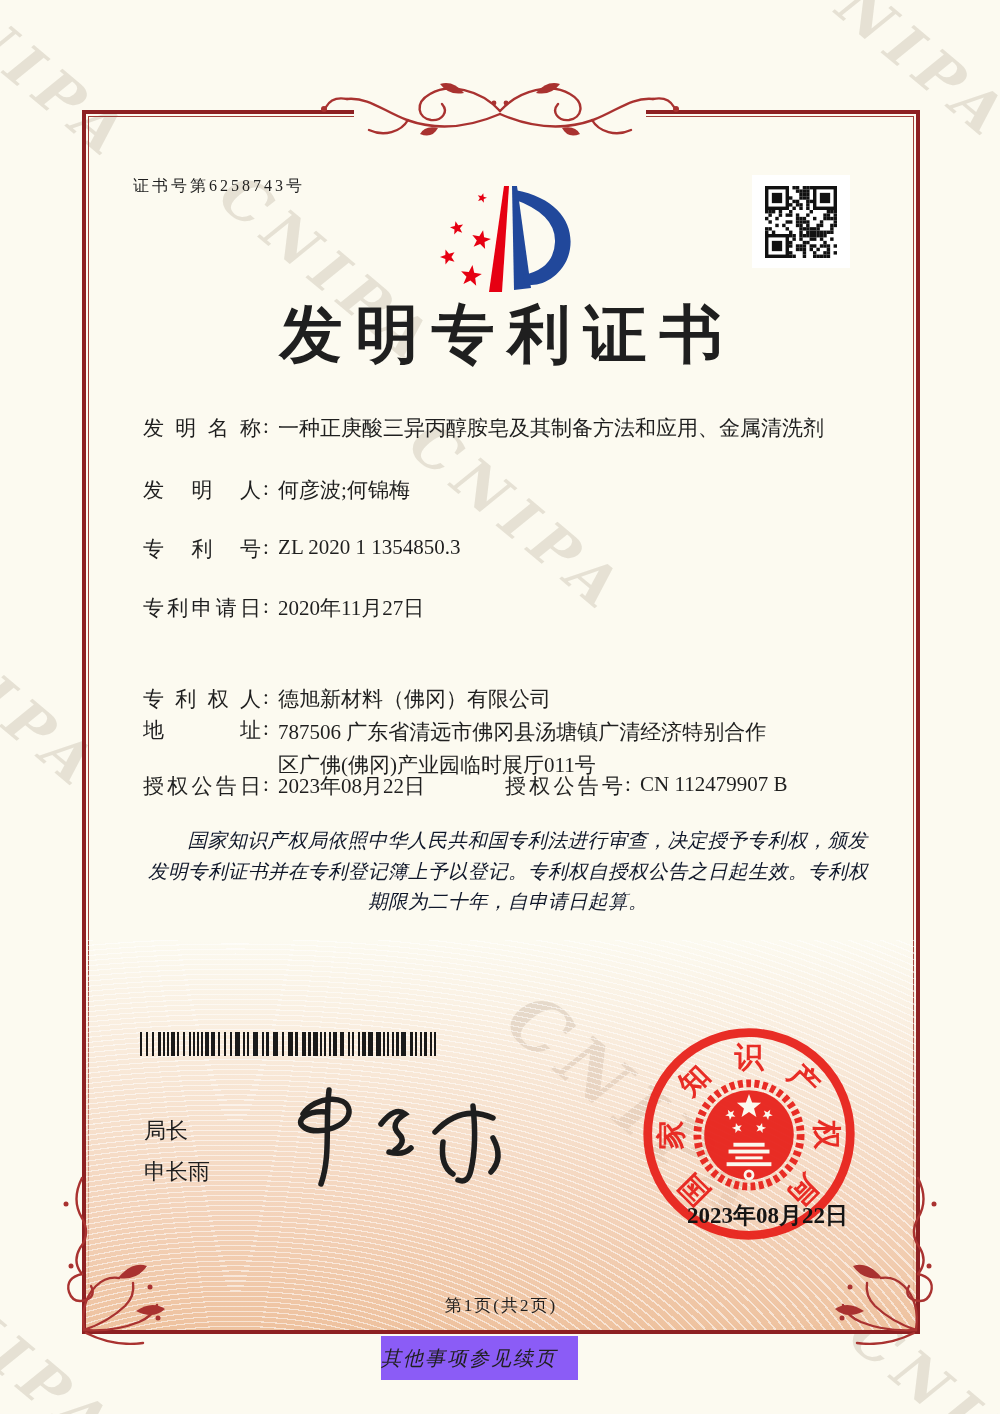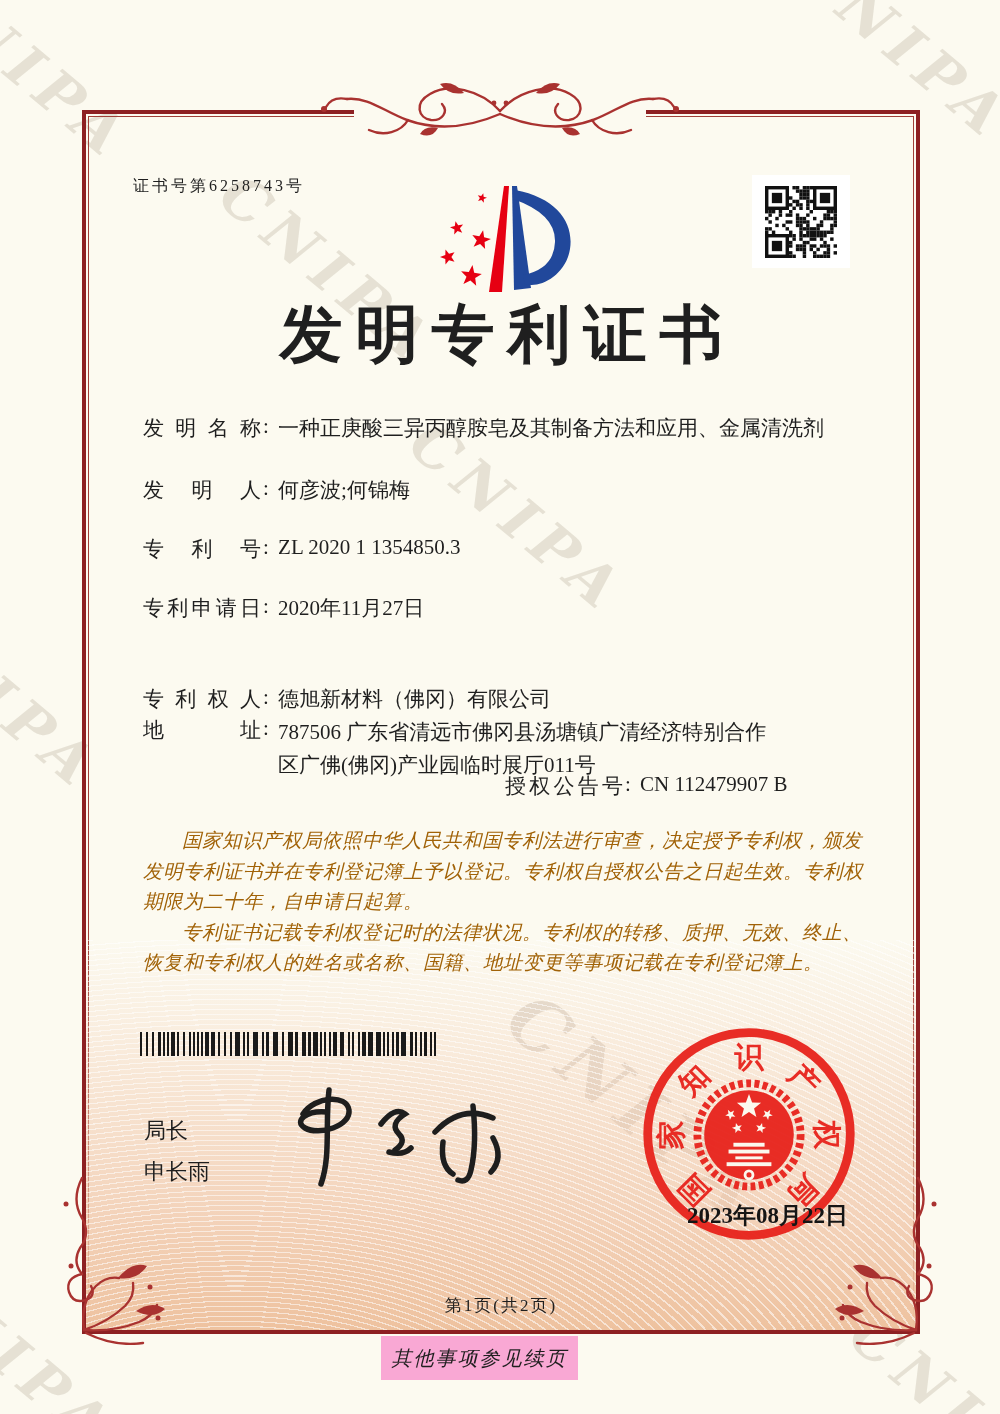--- a/index.html
+++ b/index.html
@@ -52,42 +52,42 @@
   
   .row{position:absolute;left:143px;font-size:21px;white-space:nowrap;z-index:4;}
   .flabel{display:inline-block;width:118px;text-align:justify;text-align-last:justify;vertical-align:top;}
   .colon{display:inline-block;margin:0 4px 0 2px;vertical-align:top;}
   .fvalue{display:inline-block;vertical-align:top;}
   .vblock{display:inline-block;vertical-align:top;line-height:33px;white-space:nowrap;}
   .pair2{position:absolute;left:362px;top:0;white-space:nowrap;}
 
   
   .body-text{position:absolute;left:143px;top:826px;width:730px;font-size:19.5px;
-             line-height:30.5px;font-style:italic;color:#a16207;z-index:4;letter-spacing:.5px;}
+             line-height:30.5px;font-style:italic;color:#0f172a;z-index:4;letter-spacing:.5px;text-align:center;}
   .body-text p{text-indent:2em;}
 
   .barcode{position:absolute;left:140px;top:1032px;z-index:4;}
   .signer-title{position:absolute;left:144px;top:1116px;font-size:22px;
                 font-family:"Liberation Sans","DejaVu Sans",sans-serif;z-index:5;}
   .signer-name{position:absolute;left:144px;top:1157px;font-size:22px;
                font-family:"Liberation Sans","DejaVu Sans",sans-serif;z-index:5;}
   .signature{position:absolute;left:285px;top:1080px;z-index:6;}
 
   .seal{position:absolute;left:637px;top:1022px;z-index:5;opacity:.95;}
   .seal-ring{fill:none;stroke:var(--seal-red);stroke-width:9;}
   .seal-wreath{fill:none;stroke:var(--seal-red);stroke-width:8;stroke-dasharray:5 3.5;}
   .seal-arc text{font-size:30px;font-weight:bold;fill:var(--seal-red);
                  font-family:"Liberation Serif","DejaVu Serif",serif;}
   .seal-date{position:absolute;left:687px;top:1200px;width:160px;font-size:23px;font-weight:bold;
              color:#151515;z-index:7;white-space:nowrap;}
 
   .page-number{position:absolute;left:82px;top:1294px;width:838px;text-align:center;
                font-size:17px;letter-spacing:2px;z-index:4;}
-  .continuation{position:absolute;left:381px;top:1336px;width:197px;height:44px;background:#f9a8d4;
-                text-align:center;line-height:44px;font-size:20px;font-style:italic;
+  .continuation{position:absolute;left:381px;top:1336px;width:197px;height:44px;background:#8b5cf6;
+                line-height:44px;font-size:20px;font-style:italic;
                 letter-spacing:2px;z-index:4;}
 </style>
 </head>
 <body>
 
 <div class="page">
 
   <div class="wm" style="left:-55px;top:-45px;">CNIPA</div>
   <div class="wm" style="left:250px;top:160px;">CNIPA</div>
   <div class="wm" style="left:825px;top:-65px;">CNIPA</div>
@@ -342,29 +342,32 @@
   <div class="row" style="top:656px;margin-top:29px;">
     <span class="flabel">专利权人</span><span class="colon">:</span>
     <span class="fvalue">德旭新材料（佛冈）有限公司</span>
   </div>
   <div class="row" style="top:716px;">
     <span class="flabel">地址</span><span class="colon">:</span>
     <span class="vblock"><span>787506 广东省清远市佛冈县汤塘镇广清经济特别合作</span><br>
     <span>区广佛(佛冈)产业园临时展厅011号</span></span>
   </div>
   <div class="row" style="top:772px;width:730px;">
+    <span>
+      <span class="flabel">授权公告日</span><span class="colon">:</span>
+      <span class="fvalue">2023年08月22日</span>
+    </span>
     <span class="pair2">
       <span class="flabel">授权公告号</span><span class="colon">:</span>
       <span class="fvalue">CN 112479907 B</span>
     </span>
   </div>
 
   <div class="body-text">
     <p>国家知识产权局依照中华人民共和国专利法进行审查，决定授予专利权，颁发发明专利证书并在专利登记簿上予以登记。专利权自授权公告之日起生效。专利权期限为二十年，自申请日起算。</p>
-    <p>专利证书记载专利权登记时的法律状况。专利权的转移、质押、无效、终止、恢复和专利权人的姓名或名称、国籍、地址变更等事项记载在专利登记簿上。</p>
   </div>
 
   <svg class="barcode" id="barcode-svg" width="300" height="24" viewBox="0 0 300 24" fill="#191919">
       <rect x="0" y="0" width="2" height="24"></rect>
       <rect x="6" y="0" width="2" height="24"></rect>
       <rect x="12" y="0" width="2" height="24"></rect>
       <rect x="18" y="0" width="3" height="24"></rect>
       <rect x="23" y="0" width="2" height="24"></rect>
       <rect x="27" y="0" width="2" height="24"></rect>
       <rect x="31" y="0" width="4" height="24"></rect>

